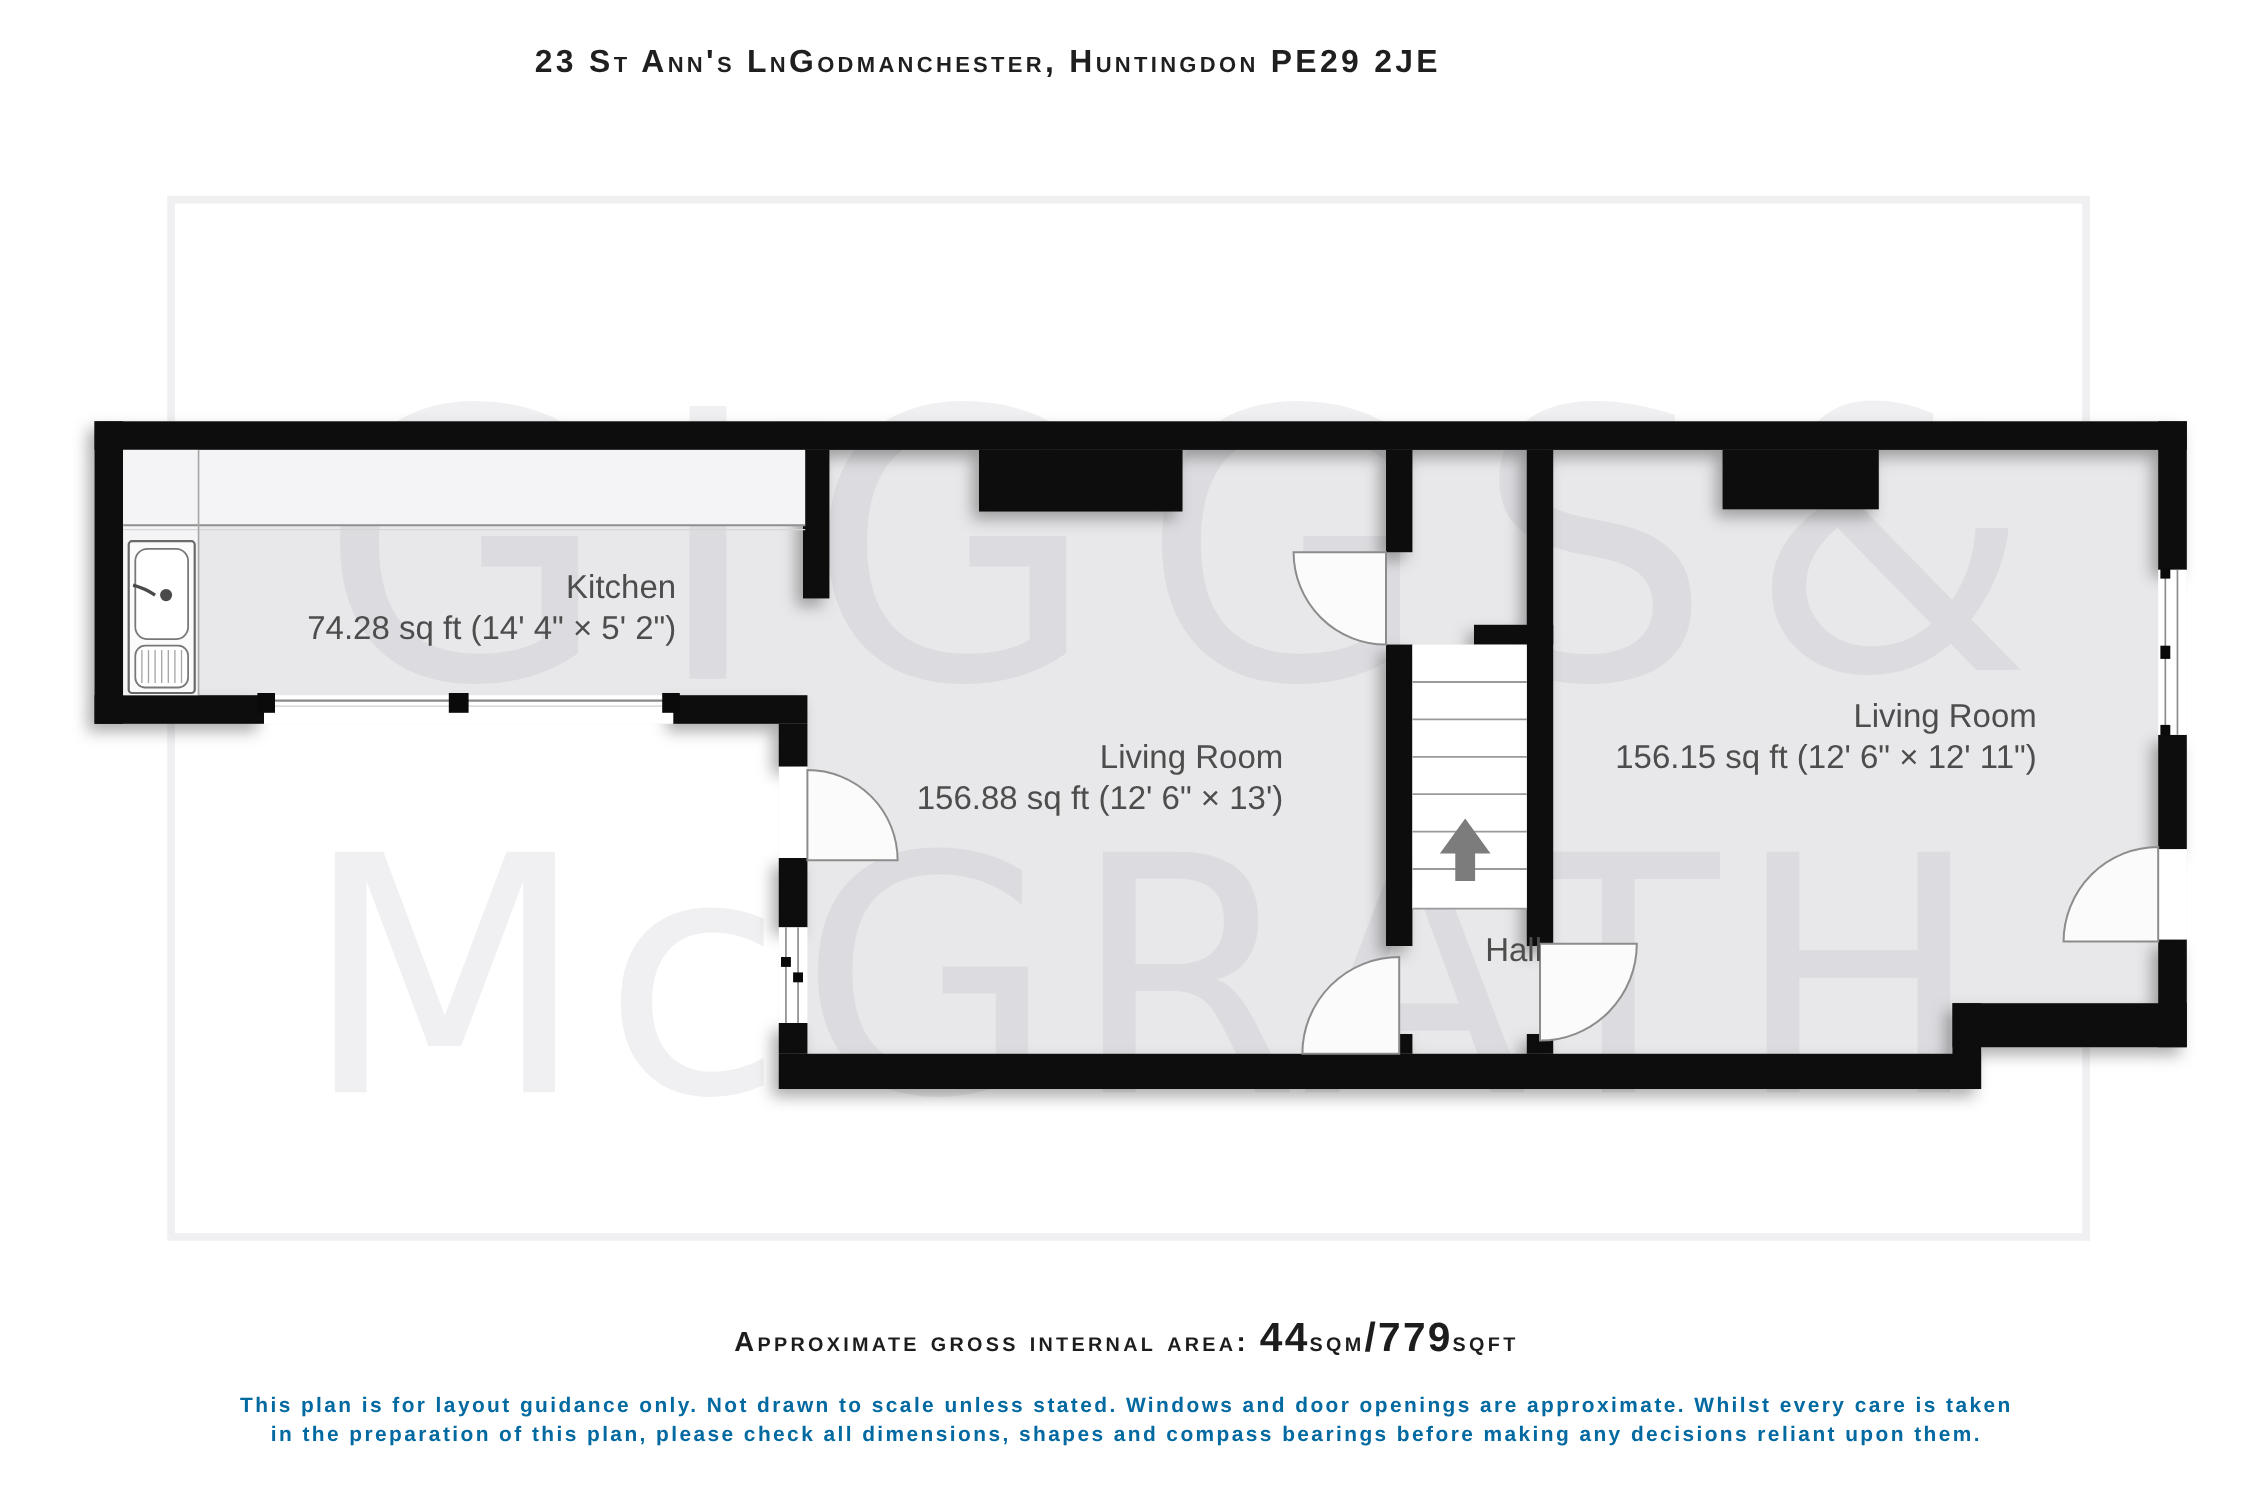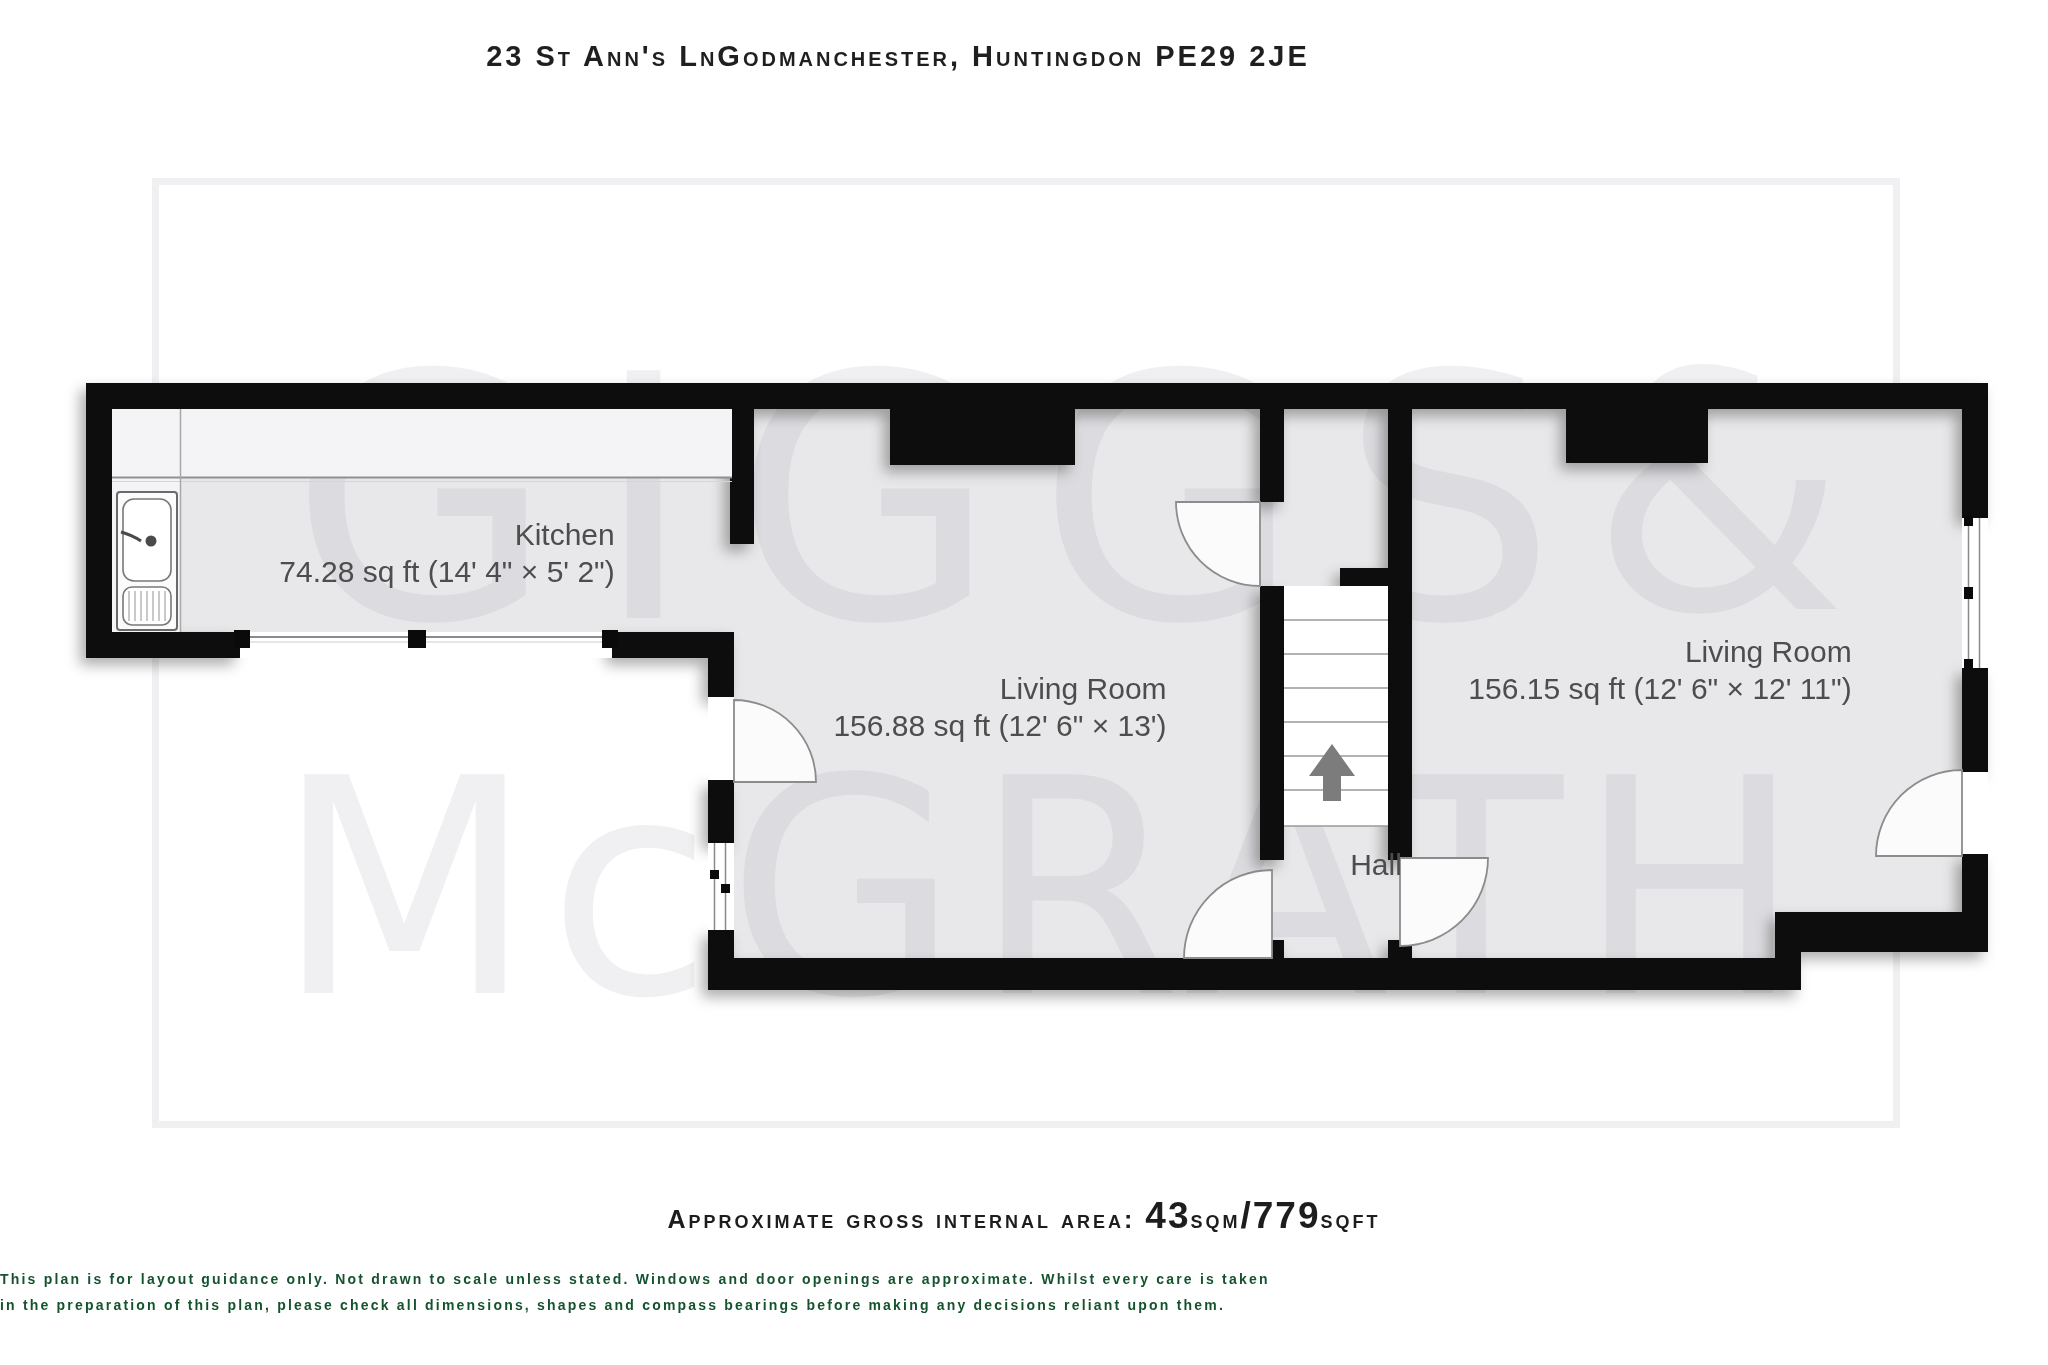--- a/index.html
+++ b/index.html
@@ -31,22 +31,22 @@
     font-size:29px; font-weight:700; letter-spacing:3px; color:#1f1f1f;
     font-variant:small-caps; white-space:nowrap;
   }
   .area-line {
     position:absolute; left:0; top:1192px; width:2048px; text-align:center;
     font-size:25px; font-weight:700; letter-spacing:3px; color:#1d1d1d;
     font-variant:small-caps; white-space:nowrap; line-height:48px;
   }
   .area-line .big { font-size:37px; letter-spacing:2px; font-variant:normal; }
   .disclaimer {
-    position:absolute; left:0; top:1266px; width:2048px; 
-    font-size:14px; font-weight:700; letter-spacing:2.2px; color:#14532d;
+    position:absolute; left:0; top:1266px; width:2048px; text-align:center;
+    font-size:19px; font-weight:700; letter-spacing:2.2px; color:#0369a1;
     line-height:26px;
   }
 
   
   .room-label {
     position:absolute; transform:translate(-50%,-50%); text-align:right;
     color:#4d4d4d; font-size:30px; line-height:37px; white-space:nowrap;
   }
 </style>
 </head>
@@ -187,21 +187,21 @@
     <div>156.15 sq ft (12' 6" × 12' 11")</div>
   </div>
   <div class="room-label" style="left:1332px; top:864px;margin-left:44px;">
     <div>Hall</div>
   </div>
 
   <div class="title">23 St Ann's LnGodmanchester, Huntingdon PE29 2JE</div>
 
   <div class="area-line">
     <span>Approximate gross internal area:</span>
-    <span class="big">43</span><span>sqm</span><span class="big">/</span><span class="big">779</span><span>sqft</span>
+    <span class="big">44</span><span>sqm</span><span class="big">/</span><span class="big">779</span><span>sqft</span>
   </div>
 
   <div class="disclaimer">
     <div>This plan is for layout guidance only. Not drawn to scale unless stated. Windows and door openings are approximate. Whilst every care is taken</div>
     <div>in the preparation of this plan, please check all dimensions, shapes and compass bearings before making any decisions reliant upon them.</div>
   </div>
 
 </div>
 
 </body></html>

